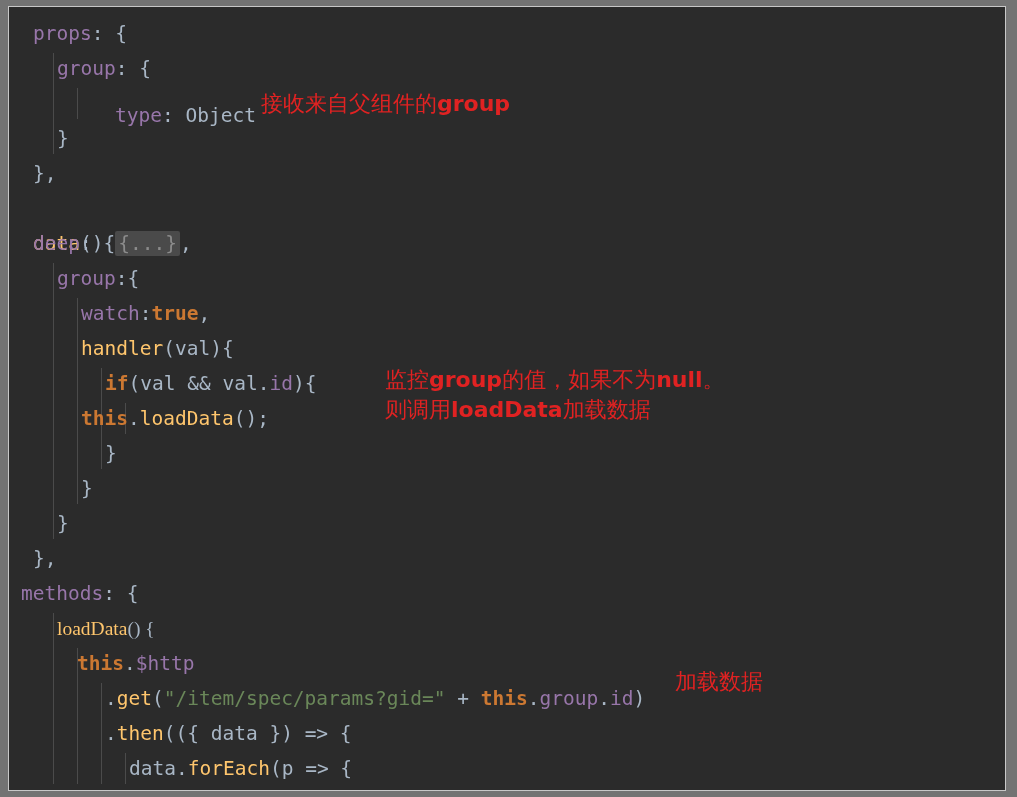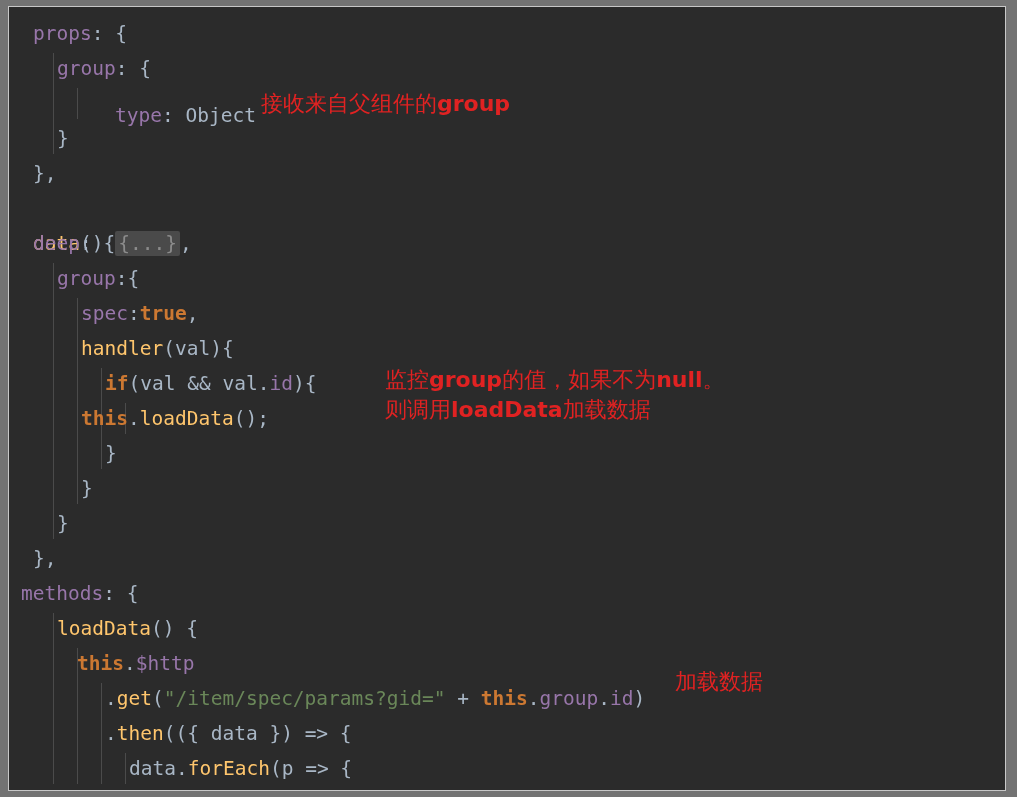--- a/index.html
+++ b/index.html
@@ -120,30 +120,30 @@
         <div class="indent-guide" style="left: 116px; top: 396px; height: 31px;"></div>
         <div class="indent-guide" style="left: 116px; top: 746px; height: 31px;"></div>
         <div class="code-line" style="top: 9px; padding-left: 24px; box-sizing: border-box;"><span class="t-key">props</span><span class="t-punct">: </span><span class="t-brace">{</span></div>
         <div class="code-line" style="top: 44px; padding-left: 48px; box-sizing: border-box;"><span class="t-key">group</span><span class="t-punct">: </span><span class="t-brace">{</span></div>
         <div class="code-line" style="top: 79px; padding-left: 106px; box-sizing: border-box; margin-top: 12px;"><span class="t-key">type</span><span class="t-punct">: </span><span class="t-type">Object</span></div>
         <div class="code-line" style="top: 114px; padding-left: 48px; box-sizing: border-box;"><span class="t-brace">}</span></div>
         <div class="code-line" style="top: 149px; padding-left: 24px; box-sizing: border-box;"><span class="t-brace">}</span><span class="t-punct">,</span></div>
         <div class="code-line" style="top: 172px; padding-left: 24px; box-sizing: border-box; margin-top: 47px;"><span class="t-fn">data</span><span class="t-punct">() </span><span class="t-fold">{...}</span><span class="t-punct">,</span></div>
         <div class="code-line" style="top: 219px; padding-left: 24px; box-sizing: border-box;"><span class="t-key">deep</span><span class="t-punct">: </span><span class="t-brace">{</span></div>
         <div class="code-line" style="top: 254px; padding-left: 48px; box-sizing: border-box;"><span class="t-key">group</span><span class="t-punct">:</span><span class="t-brace">{</span></div>
-        <div class="code-line" style="top: 289px; padding-left: 72px; box-sizing: border-box;"><span class="t-key">spec</span><span class="t-punct">:</span><span class="t-kw">true</span><span class="t-punct">,</span></div>
+        <div class="code-line" style="top: 289px; padding-left: 72px; box-sizing: border-box;"><span class="t-key">watch</span><span class="t-punct">:</span><span class="t-kw">true</span><span class="t-punct">,</span></div>
         <div class="code-line" style="top: 324px; padding-left: 72px; box-sizing: border-box;"><span class="t-fn">handler</span><span class="t-punct">(</span><span class="t-var">val</span><span class="t-punct">)</span><span class="t-brace">{</span></div>
         <div class="code-line" style="top: 359px; padding-left: 96px; box-sizing: border-box;"><span class="t-kw">if</span><span class="t-punct">(</span><span class="t-var">val </span><span class="t-op">&amp;&amp;</span><span class="t-var"> val</span><span class="t-punct">.</span><span class="t-key">id</span><span class="t-punct">)</span><span class="t-brace">{</span></div>
         <div class="code-line" style="top: 394px; padding-left: 72px; box-sizing: border-box;"><span class="t-kw">this</span><span class="t-punct">.</span><span class="t-fn">loadData</span><span class="t-punct">()</span><span class="t-punct">;</span></div>
         <div class="code-line" style="top: 429px; padding-left: 96px; box-sizing: border-box;"><span class="t-brace">}</span></div>
         <div class="code-line" style="top: 464px; padding-left: 72px; box-sizing: border-box;"><span class="t-brace">}</span></div>
         <div class="code-line" style="top: 499px; padding-left: 48px; box-sizing: border-box;"><span class="t-brace">}</span></div>
         <div class="code-line" style="top: 534px; padding-left: 24px; box-sizing: border-box;"><span class="t-brace">}</span><span class="t-punct">,</span></div>
         <div class="code-line" style="top: 569px; padding-left: 12px; box-sizing: border-box;"><span class="t-key">methods</span><span class="t-punct">: </span><span class="t-brace">{</span></div>
-        <div class="code-line" style="top: 604px; padding-left: 48px; box-sizing: border-box;"><span class="t-fn">loadData</span><span class="t-punct">() </span><span class="t-brace">{</span></div>
+        <div class="code-line" style="top: 604px; padding-left: 48px; box-sizing: border-box; font-family: Liberation Serif, serif;"><span class="t-fn">loadData</span><span class="t-punct">() </span><span class="t-brace">{</span></div>
         <div class="code-line" style="top: 639px; padding-left: 68px; box-sizing: border-box;"><span class="t-kw">this</span><span class="t-punct">.</span><span class="t-key">$http</span></div>
         <div class="code-line" style="top: 674px; padding-left: 96px; box-sizing: border-box;"><span class="t-punct">.</span><span class="t-fn">get</span><span class="t-punct">(</span><span class="t-str">"/item/spec/params?gid="</span><span class="t-op"> + </span><span class="t-kw">this</span><span class="t-punct">.</span><span class="t-key">group</span><span class="t-punct">.</span><span class="t-key">id</span><span class="t-punct">)</span></div>
         <div class="code-line" style="top: 709px; padding-left: 96px; box-sizing: border-box;"><span class="t-punct">.</span><span class="t-fn">then</span><span class="t-punct">((</span><span class="t-brace">{ </span><span class="t-var">data</span><span class="t-brace"> }</span><span class="t-punct">) </span><span class="t-arrow">=&gt;</span><span class="t-brace"> {</span></div>
         <div class="code-line" style="top: 744px; padding-left: 120px; box-sizing: border-box;"><span class="t-var">data</span><span class="t-punct">.</span><span class="t-fn">forEach</span><span class="t-punct">(</span><span class="t-var">p </span><span class="t-arrow">=&gt;</span><span class="t-brace"> {</span></div>
       </div>
     <div id="annotation-layer">
         <div class="annotation" style="left: 252px; top: 82px;"><div><span>接收来自父组件的</span><b>group</b></div></div>
         <div class="annotation" style="left: 376px; top: 358px;"><div><span>监控</span><b>group</b><span>的值，如果不为</span><b>null</b><span>。</span></div><div><span>则调用</span><b>loadData</b><span>加载数据</span></div></div>
         <div class="annotation" style="left: 666px; top: 660px;"><div><span>加载数据</span></div></div>
       </div>

